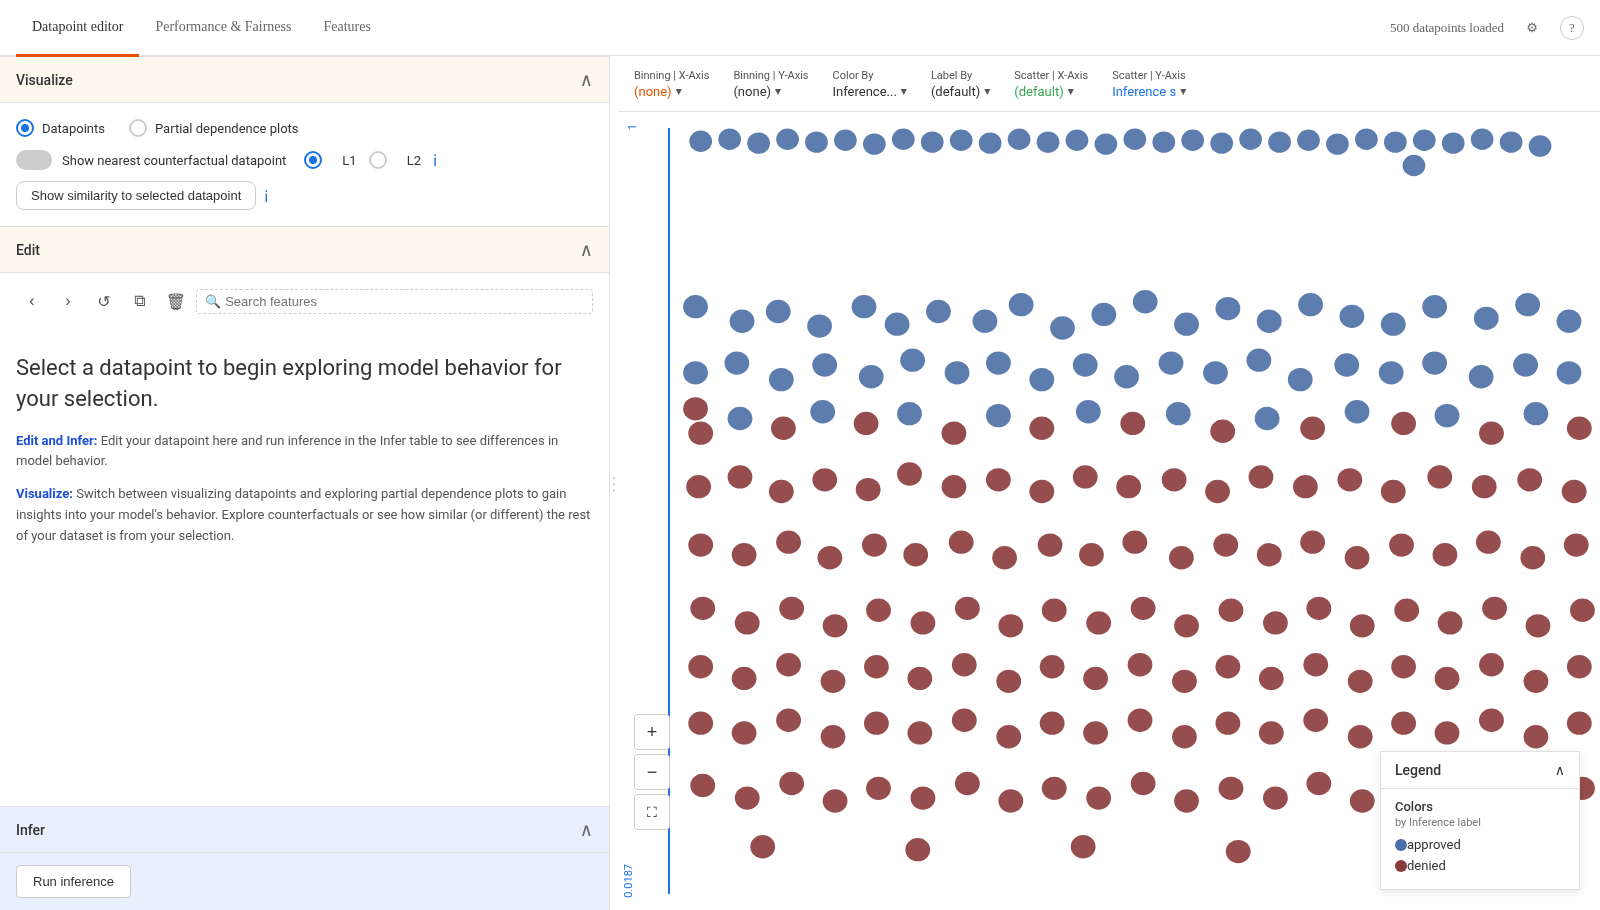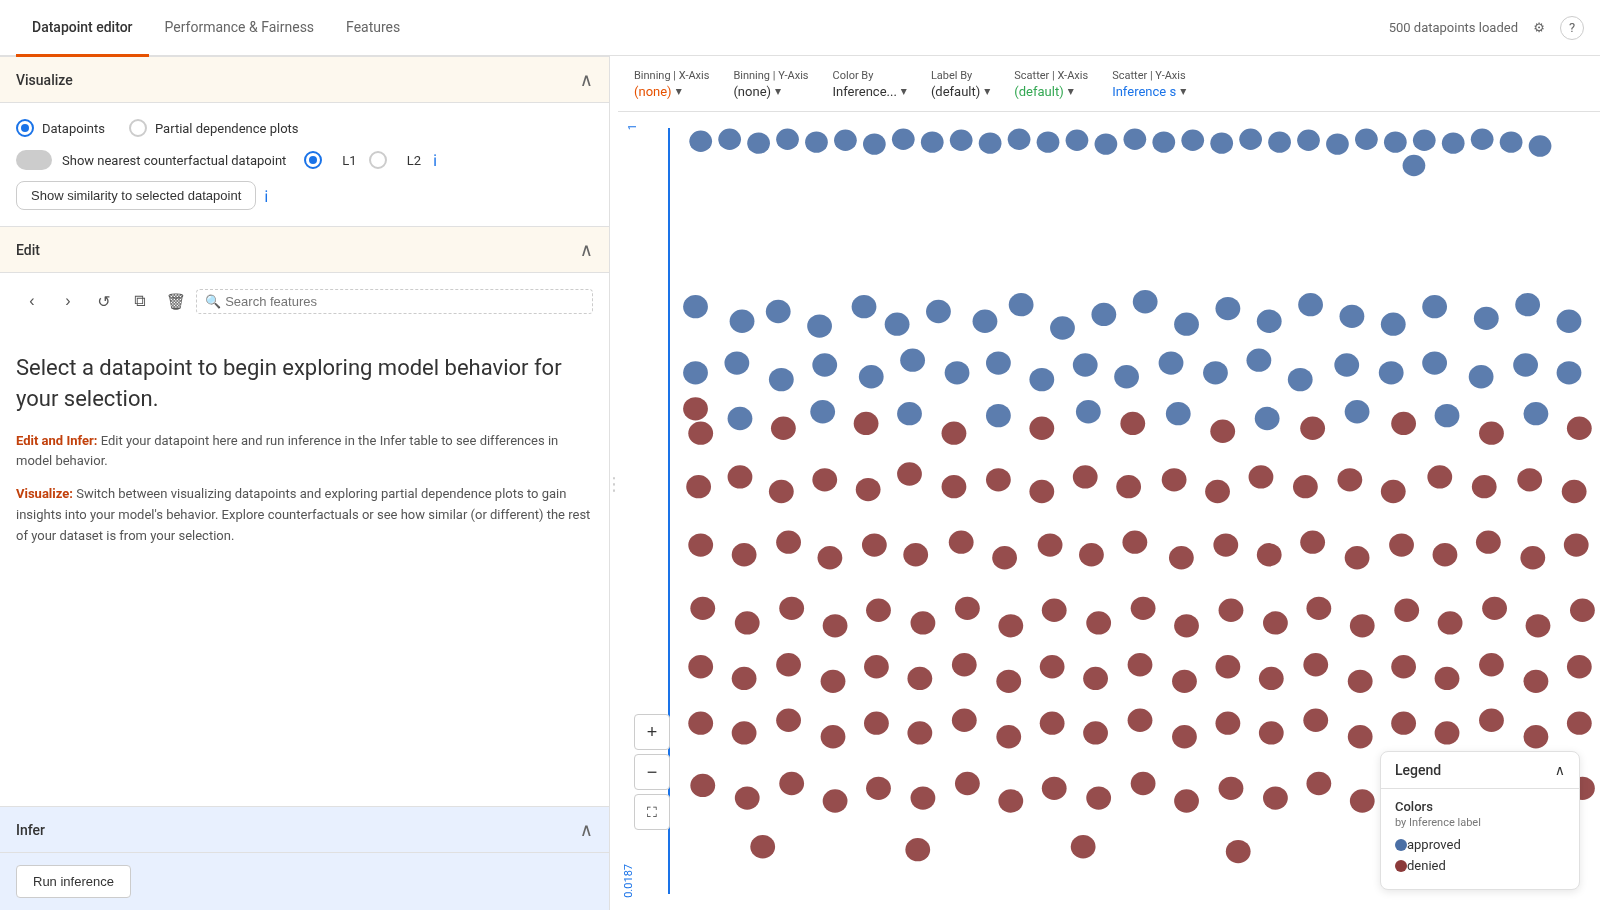--- a/index.html
+++ b/index.html
@@ -1,22 +1,22 @@
 <!DOCTYPE html>
 <html><head>
   <meta charset="utf-8">
   <style>
     * { box-sizing: border-box; margin: 0; padding: 0; }
     body { font-family: 'Roboto', Arial, sans-serif; font-size: 13px; color: #333; background: #fff; height: 910px; overflow: hidden; display: flex; flex-direction: column; }
 
     
-    .top-nav { display: flex; align-items: center; border-bottom: 1px solid #e0e0e0; padding: 0 16px; height: 56px; background: #fff; }
+    .top-nav { display: flex; align-items: center; border-bottom: 1px solid #e0e0e0; padding: 0 16px; height: 56px; background: #fff; font-family: Liberation Serif, serif; }
     .top-nav .tab { padding: 0 16px; height: 56px; display: flex; align-items: center; cursor: pointer; font-size: 14px; color: #666; border-bottom: 3px solid transparent; position: relative; top: 1px; }
     .top-nav .tab.active { color: #333; border-bottom: 3px solid #e65100; font-weight: 500; }
-    .top-nav-right { margin-left: auto; display: flex; align-items: center; gap: 9px; font-size: 13px; color: #666; }
+    .top-nav-right { margin-left: auto; display: flex; align-items: center; gap: 16px; font-size: 13px; color: #666; }
     .nav-icon { width: 24px; height: 24px; display: flex; align-items: center; justify-content: center; cursor: pointer; border-radius: 50%; }
 
     
     .main-content { display: flex; flex: 1; overflow: hidden; }
 
     
     .left-panel { width: 610px; min-width: 610px; border-right: 1px solid #e0e0e0; display: flex; flex-direction: column; overflow: hidden; }
 
     
     .section-header { background: #fdf8ee; padding: 12px 16px; display: flex; align-items: center; justify-content: space-between; font-size: 14px; font-weight: 500; border-bottom: 1px solid #e0e0e0; cursor: pointer; }
@@ -42,21 +42,21 @@
     .edit-content { padding: 8px 16px; background: #fff; }
     .edit-toolbar { display: flex; align-items: center; gap: 4px; padding: 4px 0; }
     .edit-toolbar button { background: none; border: none; cursor: pointer; width: 32px; height: 32px; display: flex; align-items: center; justify-content: center; border-radius: 4px; color: #555; font-size: 16px; }
     .search-box { flex: 1; display: flex; align-items: center; border: 1px dashed #ccc; border-radius: 4px; padding: 4px 8px; }
     .search-box input { border: none; outline: none; font-size: 13px; color: #333; background: transparent; width: 100%; }
 
     
     .info-text { padding: 24px 16px; }
     .info-text h2 { font-size: 22px; font-weight: 400; color: #333; margin-bottom: 16px; line-height: 1.4; }
     .info-text p { font-size: 13px; color: #555; line-height: 1.6; margin-bottom: 12px; }
-    .info-text strong { color: #c2410c; margin-top: 19px; }
+    .info-text strong { color: #1d4ed8; margin-top: 19px; }
 
     
     .infer-section { border-top: 1px solid #e0e0e0; margin-top: auto; }
     .infer-content { padding: 12px 16px; background: #e8f0fe; }
     .infer-btn { border: 1px solid #ccc; background: #fff; padding: 8px 16px; border-radius: 4px; cursor: pointer; font-size: 13px; color: #333; }
 
     
     .resize-handle { width: 8px; background: transparent; cursor: col-resize; display: flex; align-items: center; justify-content: center; }
     .resize-handle::after { content: '⋮'; color: #ccc; font-size: 18px; }
 
@@ -74,21 +74,21 @@
     .toolbar-select .arrow { color: #555; font-size: 12px; }
 
     
     .chart-area { flex: 1; position: relative; background: #fff; overflow: hidden; }
 
     
     .chart-controls { position: absolute; left: 16px; bottom: 80px; display: flex; flex-direction: column; gap: 4px; }
     .chart-btn { width: 36px; height: 36px; background: #fff; border: 1px solid #ccc; border-radius: 4px; cursor: pointer; display: flex; align-items: center; justify-content: center; font-size: 18px; color: #333; }
 
     
-    .legend-panel { position: absolute; right: 20px; bottom: 20px; background: #fff; border: 1px solid #e0e0e0; border-radius: 8px; min-width: 200px; box-shadow: 0 2px 8px rgba(0,0,0,0.1); }
+    .legend-panel { position: absolute; right: 20px; bottom: 20px; background: #fff; border: 1px solid #e0e0e0; border-radius: 0; min-width: 200px; box-shadow: 0 2px 8px rgba(0,0,0,0.1); }
     .legend-header { display: flex; align-items: center; justify-content: space-between; padding: 10px 14px; border-bottom: 1px solid #e0e0e0; font-size: 14px; font-weight: 500; }
     .legend-body { padding: 10px 14px; }
     .legend-section-title { font-size: 13px; font-weight: 500; margin-bottom: 2px; }
     .legend-subtitle { font-size: 11px; color: #777; margin-bottom: 8px; }
     .legend-item { display: flex; align-items: center; margin-bottom: 6px; font-size: 13px; }
     .legend-dot { width: 12px; height: 12px; border-radius: 50%; }
 
     
     .scatter-svg { position: absolute; top: 0; left: 0; width: 100%; height: 100%; }
   </style>

